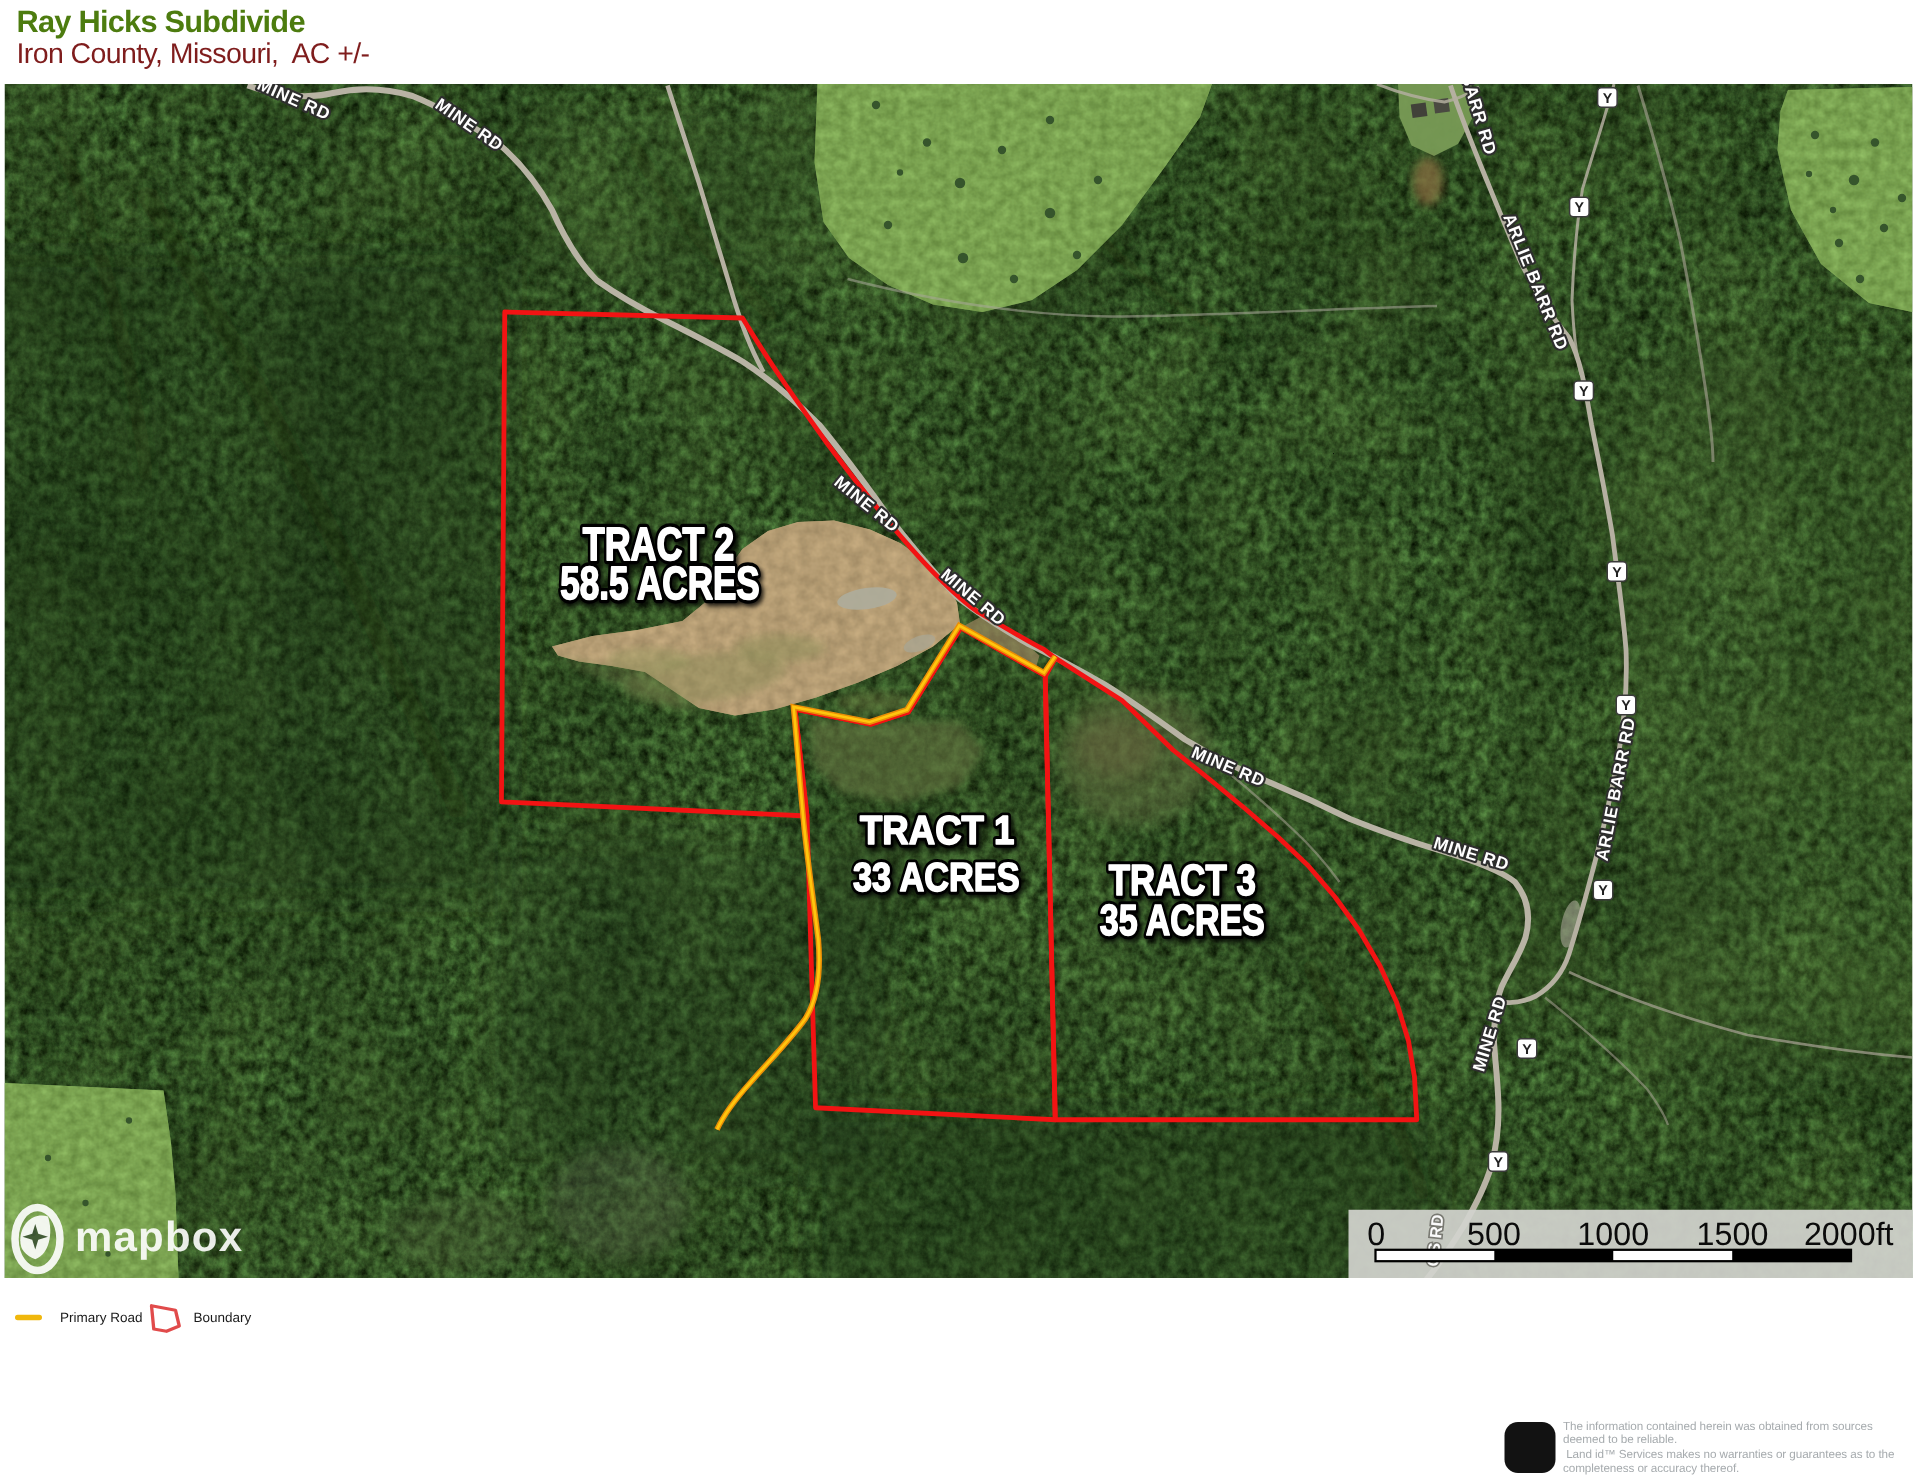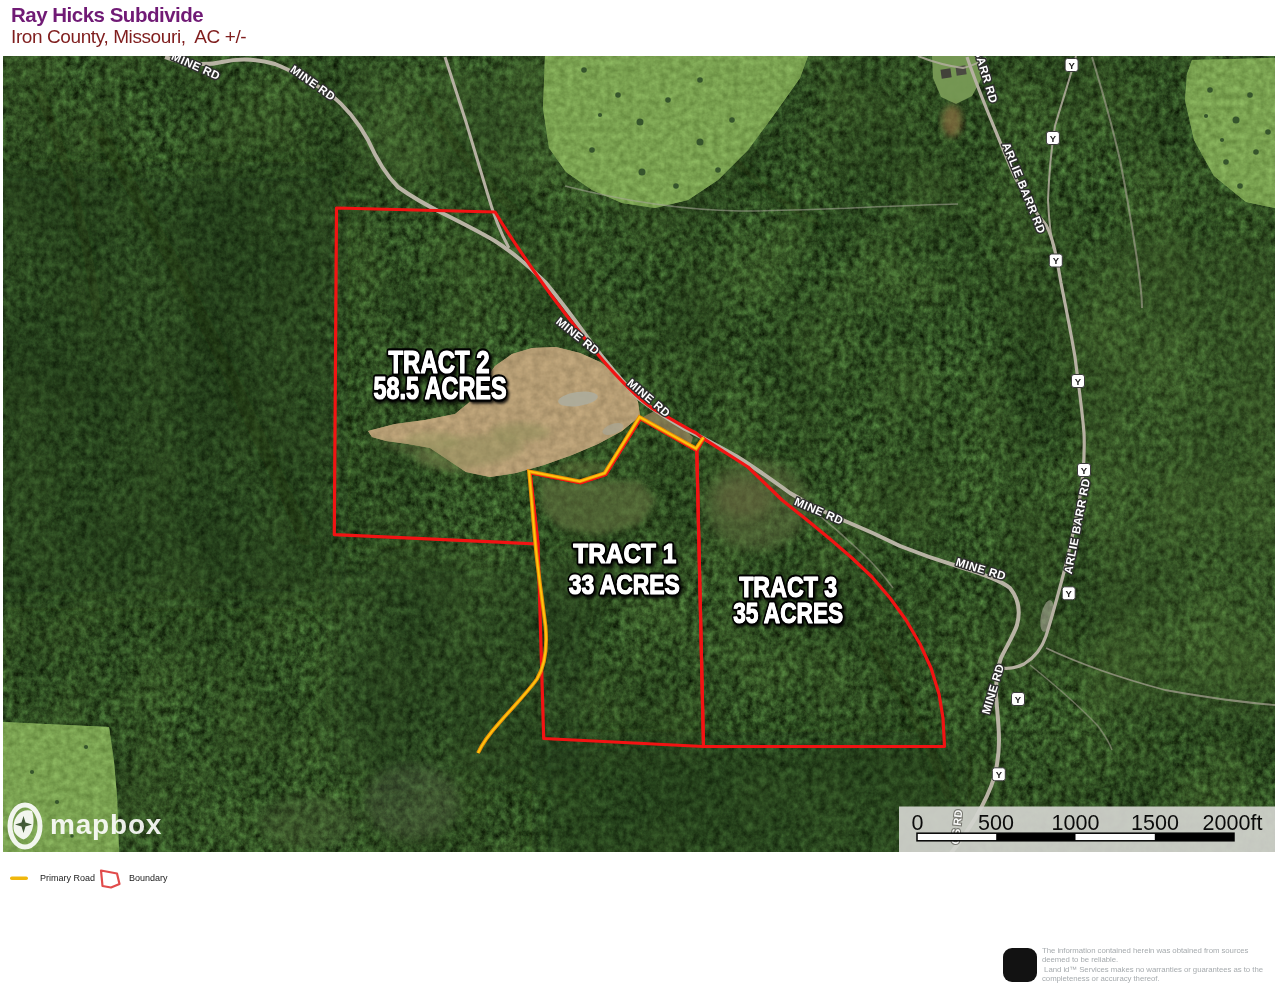--- a/index.html
+++ b/index.html
@@ -2,21 +2,21 @@
 <html><head>
 <meta charset="utf-8">
 <style>
   html,body{margin:0;padding:0;background:#ffffff;width:1280px;height:989px;overflow:hidden;
     font-family:"Liberation Sans",sans-serif;}
   .abs{position:absolute;}
 </style>
 </head>
 <body>
 
-<div class="abs" style="left:11px;top:3px;font-size:20.5px;font-weight:bold;color:#701a75;letter-spacing:-0.5px;">Ray Hicks Subdivide</div>
+<div class="abs" style="left:11px;top:3px;font-size:20.5px;font-weight:bold;color:#4d7c0f;letter-spacing:-0.5px;">Ray Hicks Subdivide</div>
 
 <div class="abs" style="left:11px;top:25.5px;font-size:19px;color:#7f1d1d;letter-spacing:-0.4px;">Iron County, Missouri,&nbsp; AC +/-</div>
 
 <svg class="abs" style="left:3px;top:56px;" width="1272" height="796" viewBox="3 56 1272 796" xmlns="http://www.w3.org/2000/svg">
 <defs>
   <clipPath id="mapclip">
         <rect x="3" y="56" width="1272" height="796"></rect>
       </clipPath>
   <filter id="fforest" color-interpolation-filters="sRGB" x="-2%" y="-2%" width="104%" height="104%">
     <feTurbulence type="fractalNoise" baseFrequency="0.15 0.13" numOctaves="4" seed="7" result="t"></feTurbulence>

